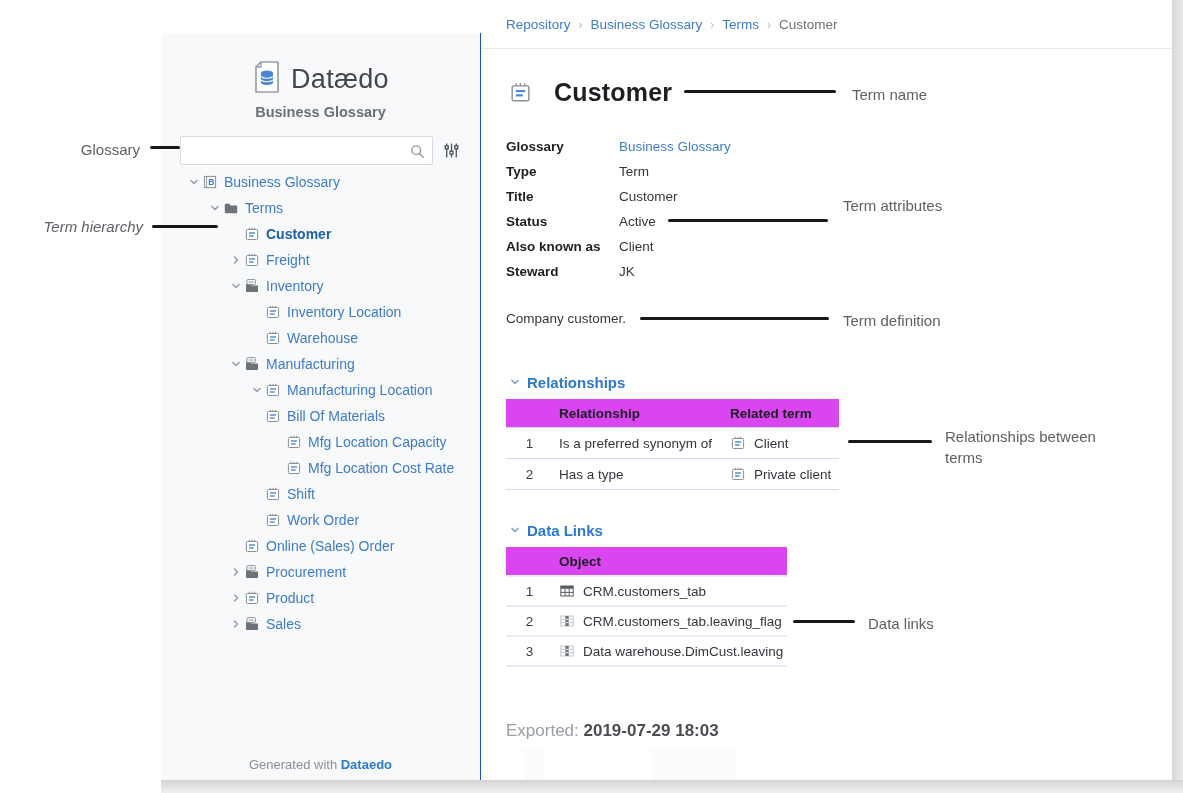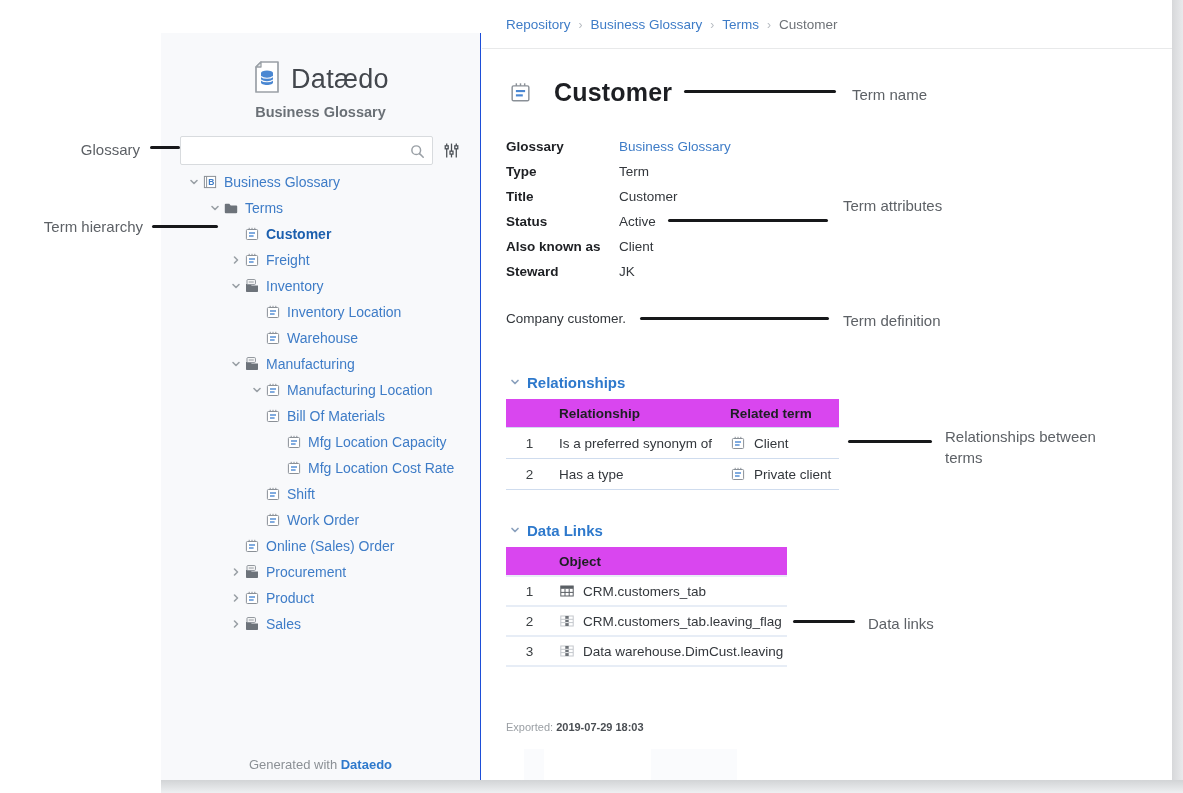--- a/index.html
+++ b/index.html
@@ -76,21 +76,21 @@
   #rel-table .c-rel { width:171px; padding-left:6px; flex:none; }
   #rel-table .c-term { flex:1; padding-left:6px; }
   #rel-table .t-row { border-top:1px solid #cfdcee; }
   #rel-table { border-bottom:1px solid #cfdcee; }
 
   #dl-table { left:24px; top:547px; width:281px; }
   #dl-table .c-obj { flex:1; padding-left:6px; }
   #dl-table .t-row { border-top:2px solid #e7edf6; height:30px; }
   #dl-table { border-bottom:2px solid #e7edf6; }
 
-  #exported { position:absolute; left:24px; top:721px; font-size:11px; color:#9a9fa4; }
+  #exported { position:absolute; left:24px; top:721px; font-size:17px; color:#9a9fa4; }
   #exported b { color:#4a4e53; }
 
   .main-faint-block { position:absolute; top:749px; height:31px; background:#fafbfd; }
 
   
   #right-strip { position:absolute; right:0; top:0; width:11px; height:781px;
     background:linear-gradient(to right,#d7d8da,#e9eaec); }
   #bottom-strip { position:absolute; left:161px; right:0; bottom:0; height:13px;
     background:linear-gradient(to bottom,#d2d4d6,#eef0f2); }
 
@@ -557,21 +557,21 @@
     <div class="main-faint-block" style="left:42px; width:20px;"></div>
     <div class="main-faint-block" style="left:169px; width:86px;"></div>
   </div>
 
   <div id="right-strip"></div>
   <div id="bottom-strip"></div>
 
   <div class="ann-label right-align" style="left:40px; top:139px; width:100px;">Glossary</div>
   <div class="ann-line" style="left:150px; top:146px; width:30px;"></div>
 
-  <div class="ann-label right-align" style="left:27px; top:216px; width:116px;">Term hierarchy</div>
+  <div class="ann-label right-align" style="left:27px; top:216px; width:116px;font-style:italic;">Term hierarchy</div>
   <div class="ann-line" style="left:152px; top:225px; width:66px;"></div>
 
   <div class="ann-line" style="left:684px; top:90px; width:152px;"></div>
   <div class="ann-label" style="left:852px; top:84px;">Term name</div>
 
   <div class="ann-line" style="left:668px; top:219px; width:160px;"></div>
   <div class="ann-label" style="left:843px; top:195px;">Term attributes</div>
 
   <div class="ann-line" style="left:640px; top:317px; width:189px;"></div>
   <div class="ann-label" style="left:843px; top:310px;">Term definition</div>

